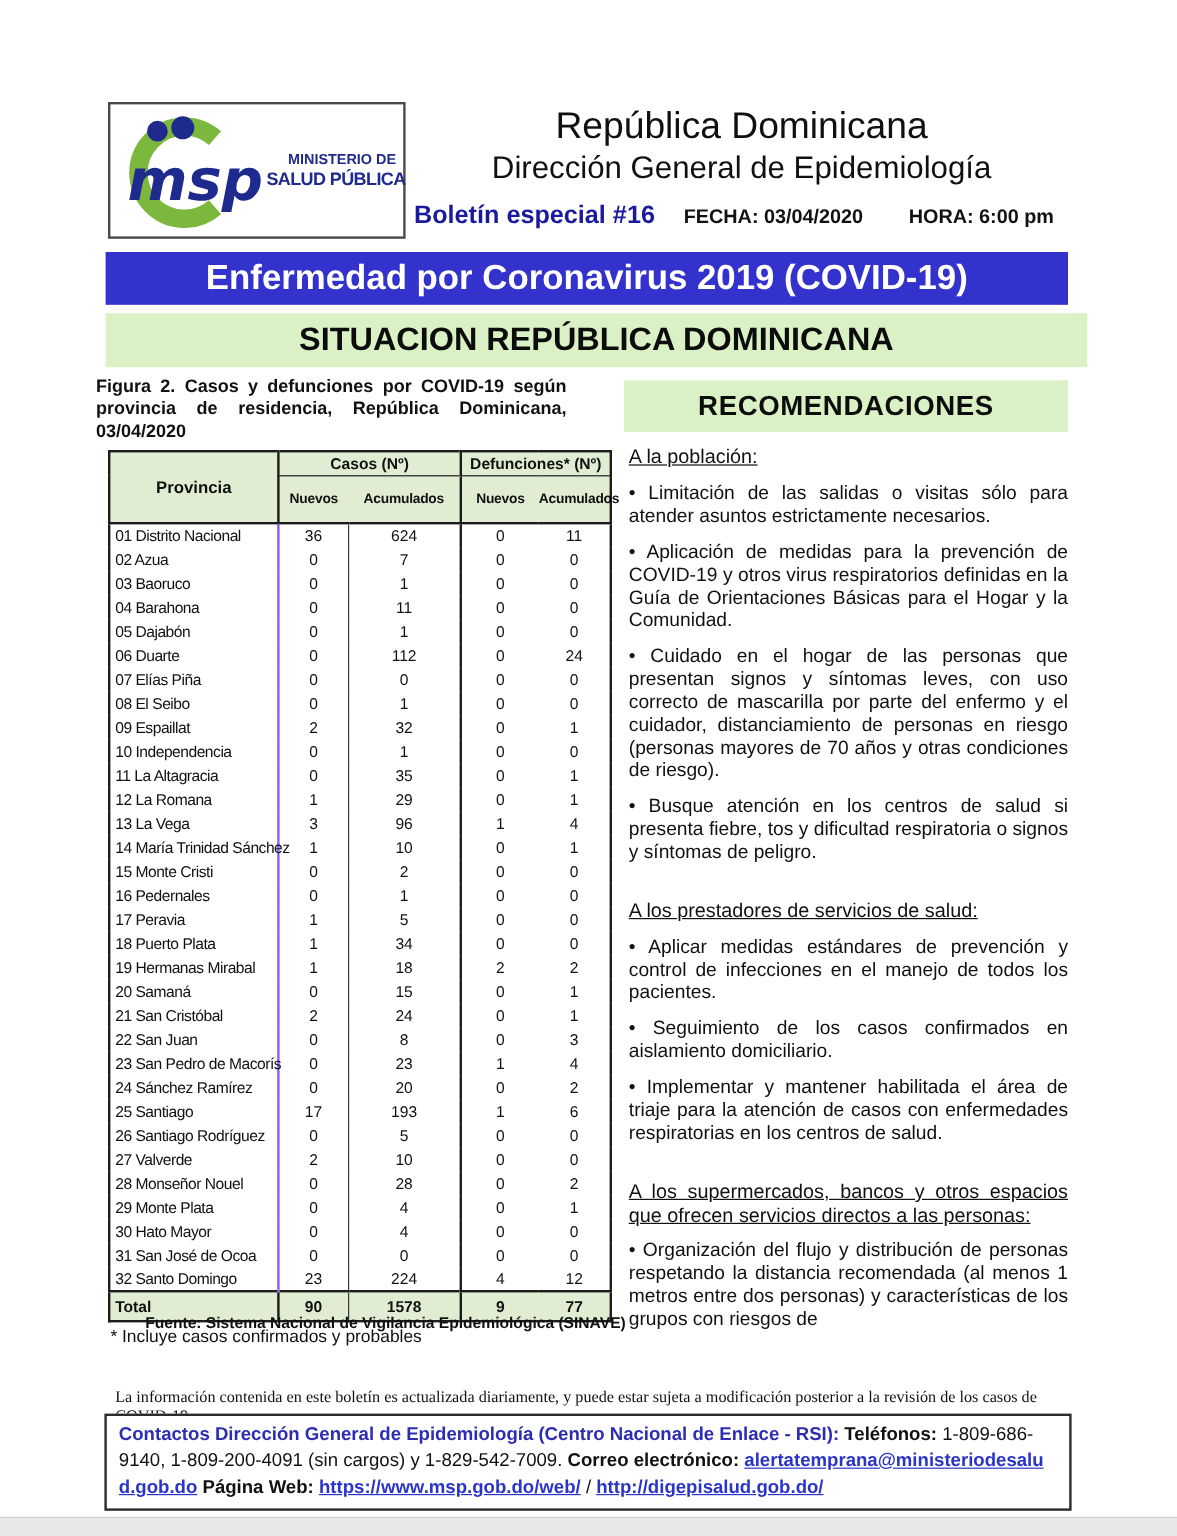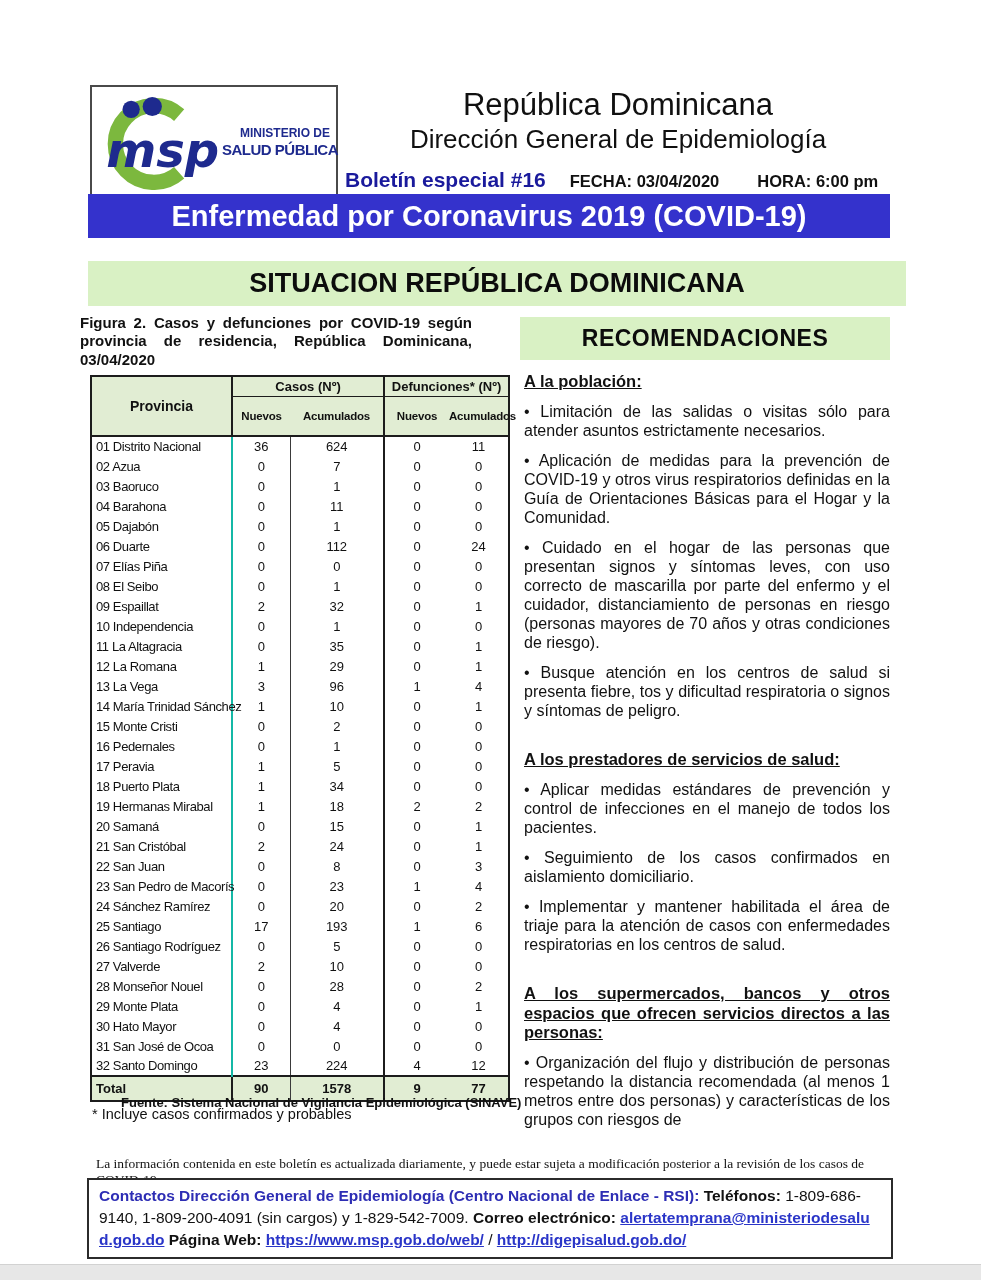--- a/index.html
+++ b/index.html
@@ -29,21 +29,21 @@
   .header-text { position: absolute; left: 345px; top: 88px; width: 546px; }
   .title1 { font-size: 31px; text-align: center; line-height: 1.1; color: #101010; }
   .title2 { font-size: 26px; text-align: center; line-height: 1.15; margin-top: 3px; color: #101010; }
   .bulletin-row { display: flex; align-items: baseline; margin-top: 13px; white-space: nowrap; }
   .bulletin { font-size: 21px; font-weight: bold; color: #1a1a9c; }
   .fecha { font-size: 16.5px; font-weight: bold; margin-left: 24px; }
   .hora  { font-size: 16.5px; font-weight: bold; margin-left: 38px; }
 
   
   .banner-blue {
-    position: absolute; left: 88px; top: 194px; width: 802px; height: 44px;
+    position: absolute; left: 88px; top: 210px; width: 802px; height: 44px;
     background: #3432cc; color: #fff;
     display: flex; align-items: center; justify-content: center;
     font-size: 29px; font-weight: bold;
   }
   .banner-green {
     position: absolute; left: 88px; top: 261px; width: 818px; height: 45px;
     background: #d9f1c4; color: #0c0c0c;
     display: flex; align-items: center; justify-content: center;
     font-size: 27px; font-weight: bold;
   }
@@ -63,21 +63,21 @@
   col.w0 { width: 141px; } col.w1 { width: 58px; } col.w2 { width: 94px; }
   col.w3 { width: 65px; }  col.w4 { width: 60px; }
   .data-table th, .data-table td { padding: 0; }
   .data-table thead th { background: #e1edd3; font-weight: bold; }
   th.province-h { border-right: 2px solid #1c1c1c; border-bottom: 2px solid #1c1c1c; font-size: 14px; }
   th.group-h { height: 20px; border-bottom: 1px solid #1c1c1c; font-size: 13px; }
   th.group-h.casos { border-right: 2px solid #1c1c1c; }
   tr.sub th { height: 40px; border-bottom: 2px solid #1c1c1c; font-size: 11.5px; white-space: nowrap; letter-spacing: -0.2px; }
   tr.sub th.col2 { border-right: 2px solid #1c1c1c; }
   .data-table tbody td { height: 20px; text-align: center; line-height: 1; }
-  .data-table tbody td.col0 { text-align: left; padding-left: 4px; border-right: 2px solid #14b8a6; white-space: nowrap; letter-spacing: -0.4px; }
+  .data-table tbody td.col0 { text-align: left; padding-left: 4px; border-right: 2px solid #8b5cf6; white-space: nowrap; letter-spacing: -0.4px; }
   .data-table tbody td.col1 { border-right: 1px solid #3a3a3a; }
   .data-table tbody td.col2 { border-right: 2px solid #1c1c1c; }
   .data-table tfoot td { height: 25px; background: #e1edd3; font-weight: bold; text-align: center; border-top: 2px solid #1c1c1c; }
   .data-table tfoot td.col0 { text-align: left; padding-left: 4px; border-right: 2px solid #1c1c1c; }
   .data-table tfoot td.col1 { border-right: 1px solid #3a3a3a; }
   .data-table tfoot td.col2 { border-right: 2px solid #1c1c1c; }
 
   .footnote { position: absolute; left: 92px; top: 1106px; font-size: 14.5px; }
   .fuente { position: absolute; left: 121px; top: 1095px; font-size: 13px; font-weight: bold; text-align: right; }
   .disclaimer {
@@ -87,21 +87,21 @@
 
   
   .rec-title-box {
     position: absolute; left: 520px; top: 317px; width: 370px; height: 43px;
     background: #d9f1c4; color: #0c0c0c;
     display: flex; align-items: center; justify-content: center;
     font-size: 23px; font-weight: bold; letter-spacing: 0.5px;
   }
   .rec-body { position: absolute; left: 524px; top: 372px; width: 366px; }
   .rec-heading {
-    font-size: 16.5px; font-weight: bold; text-decoration: underline;
+    font-size: 16.5px; font-weight: normal; text-decoration: underline;
     margin: 30px 0 10px 0; line-height: 1.19; text-align: justify;
   }
   .rec-heading:first-child { margin-top: 0; }
   .rec-bullet { font-size: 16px; line-height: 1.19; text-align: justify; margin: 0 0 11px 0; }
 
   
   .contact-box {
     position: absolute; left: 87px; top: 1178px; width: 806px;
     border: 2px solid #2b2b2b; background: #fff;
     padding: 5px 10px 6px 10px;

